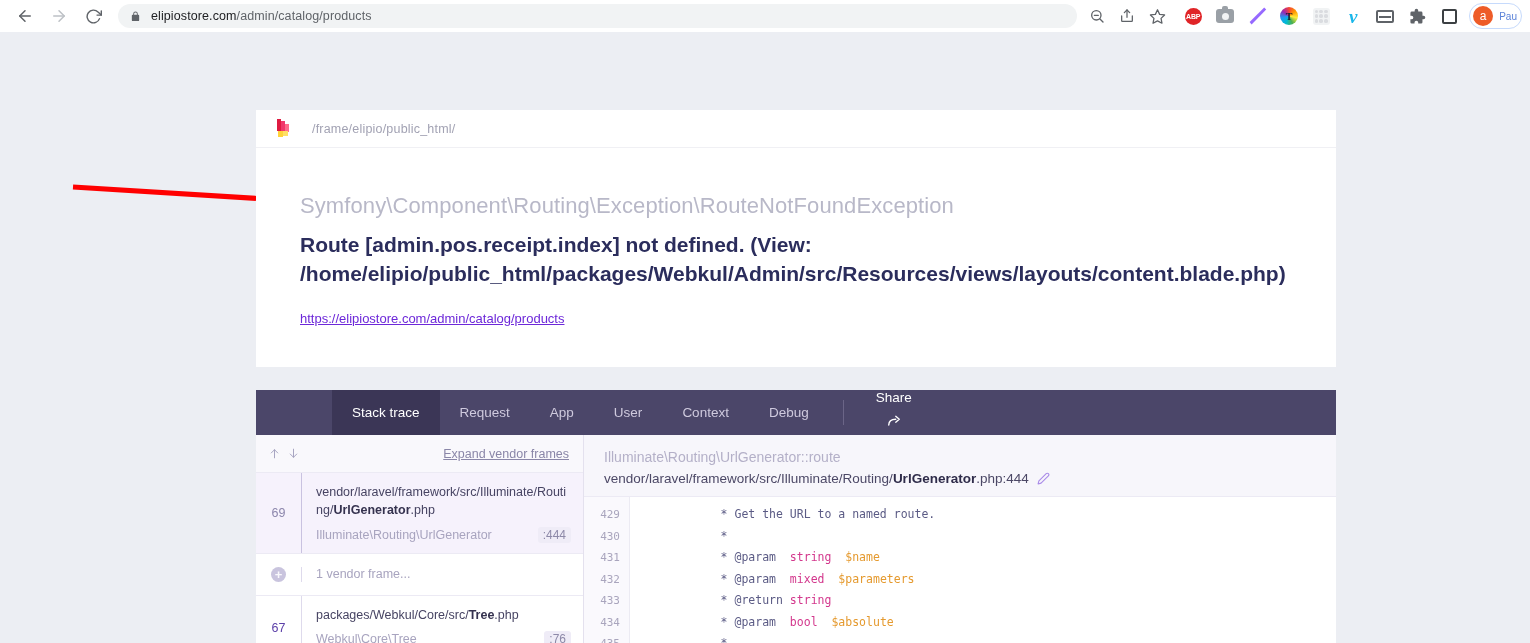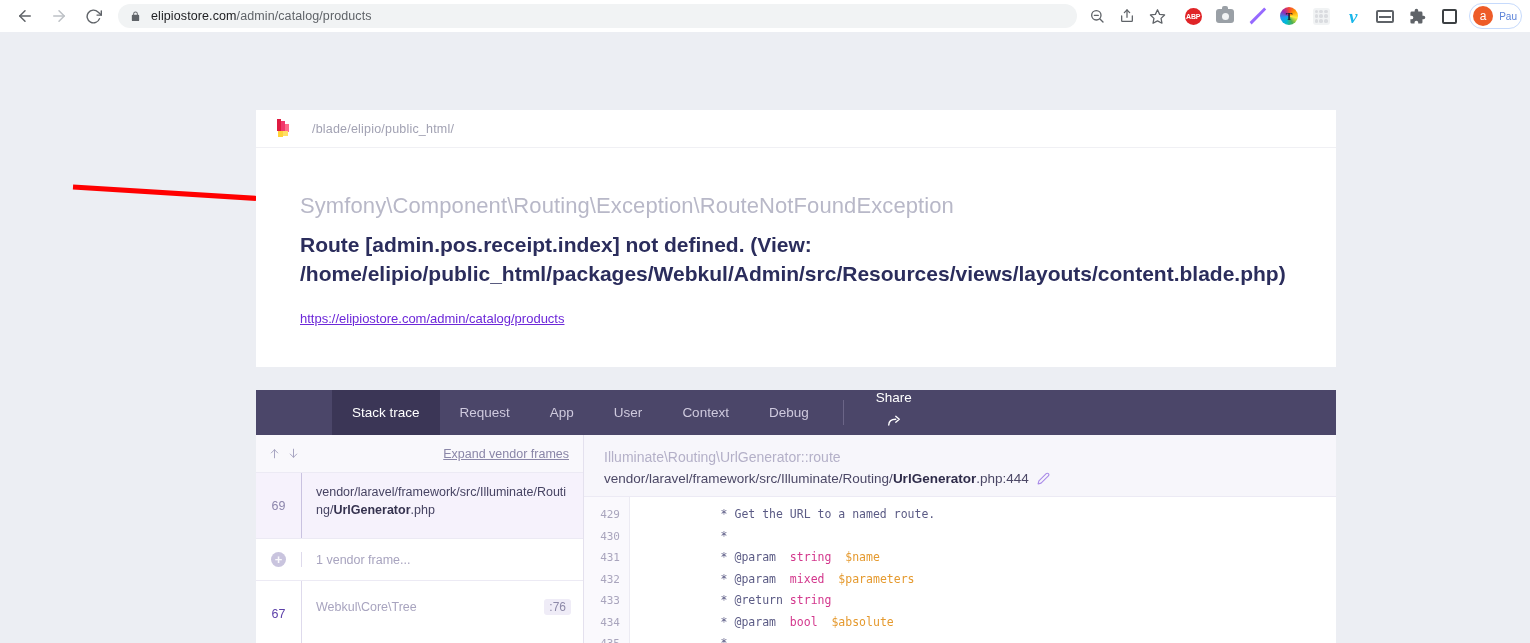--- a/index.html
+++ b/index.html
@@ -395,21 +395,21 @@
 
   <div class="exception-card">
     <div class="card-path-bar">
       <div class="flare-logo">
         <span class="f1"></span>
           <span class="f2"></span>
           <span class="f3"></span>
           <span class="f4"></span>
           <span class="f5"></span>
       </div>
-      <span class="path-text">/blade/elipio/public_html/</span>
+      <span class="path-text">/frame/elipio/public_html/</span>
     </div>
     <div class="card-body">
       <div class="exception-class">Symfony\Component\Routing\Exception\RouteNotFoundException</div>
       <div class="exception-message">Route [admin.pos.receipt.index] not defined. (View: /home/elipio/public_html/packages/Webkul/Admin/src/Resources/views/layouts/content.blade.php)</div>
       <a class="exception-link" href="#">https://elipiostore.com/admin/catalog/products</a>
     </div>
   </div>
 
   <div class="debug-panel">
 
@@ -446,33 +446,38 @@
           </div>
           <a class="expand-vendor" href="#">Expand vendor frames</a>
         </div>
 
         <div class="frames-list">
 
           <div class="frame active">
             <div class="frame-num">69</div>
             <div class="frame-info">
               <div class="frame-file"><span>vendor/laravel/framework/src/Illuminate/Routing/</span><b>UrlGenerator</b><span>.php</span></div>
+              <div class="frame-class-row">
+                <span class="frame-class">Illuminate\Routing\UrlGenerator</span>
+                <span class="frame-line">:444</span>
+              </div>
             </div>
           </div>
 
           <div class="frame frame-vendor">
             <div class="vendor-plus">
               <span class="plus-circle">+</span>
             </div>
             <span class="vendor-label">1 vendor frame...</span>
           </div>
 
           <div class="frame highlighted">
             <div class="frame-num">67</div>
             <div class="frame-info">
+              <div class="frame-file"><span>packages/Webkul/Core/src/</span><b>Tree</b><span>.php</span></div>
               <div class="frame-class-row">
                 <span class="frame-class">Webkul\Core\Tree</span>
                 <span class="frame-line">:76</span>
               </div>
             </div>
           </div>
 
         </div>
       </div>
 

